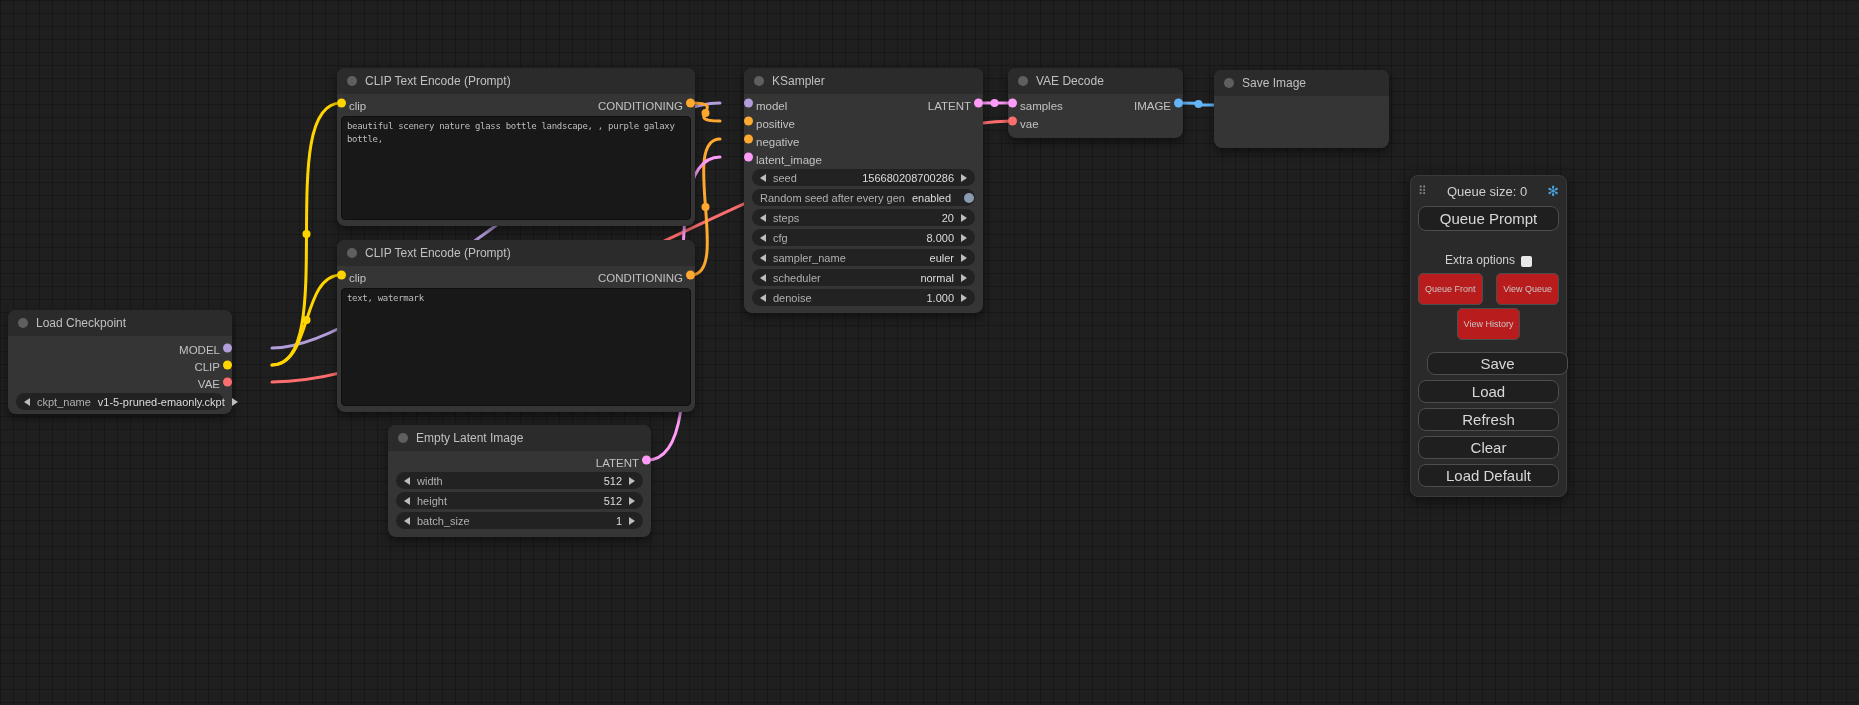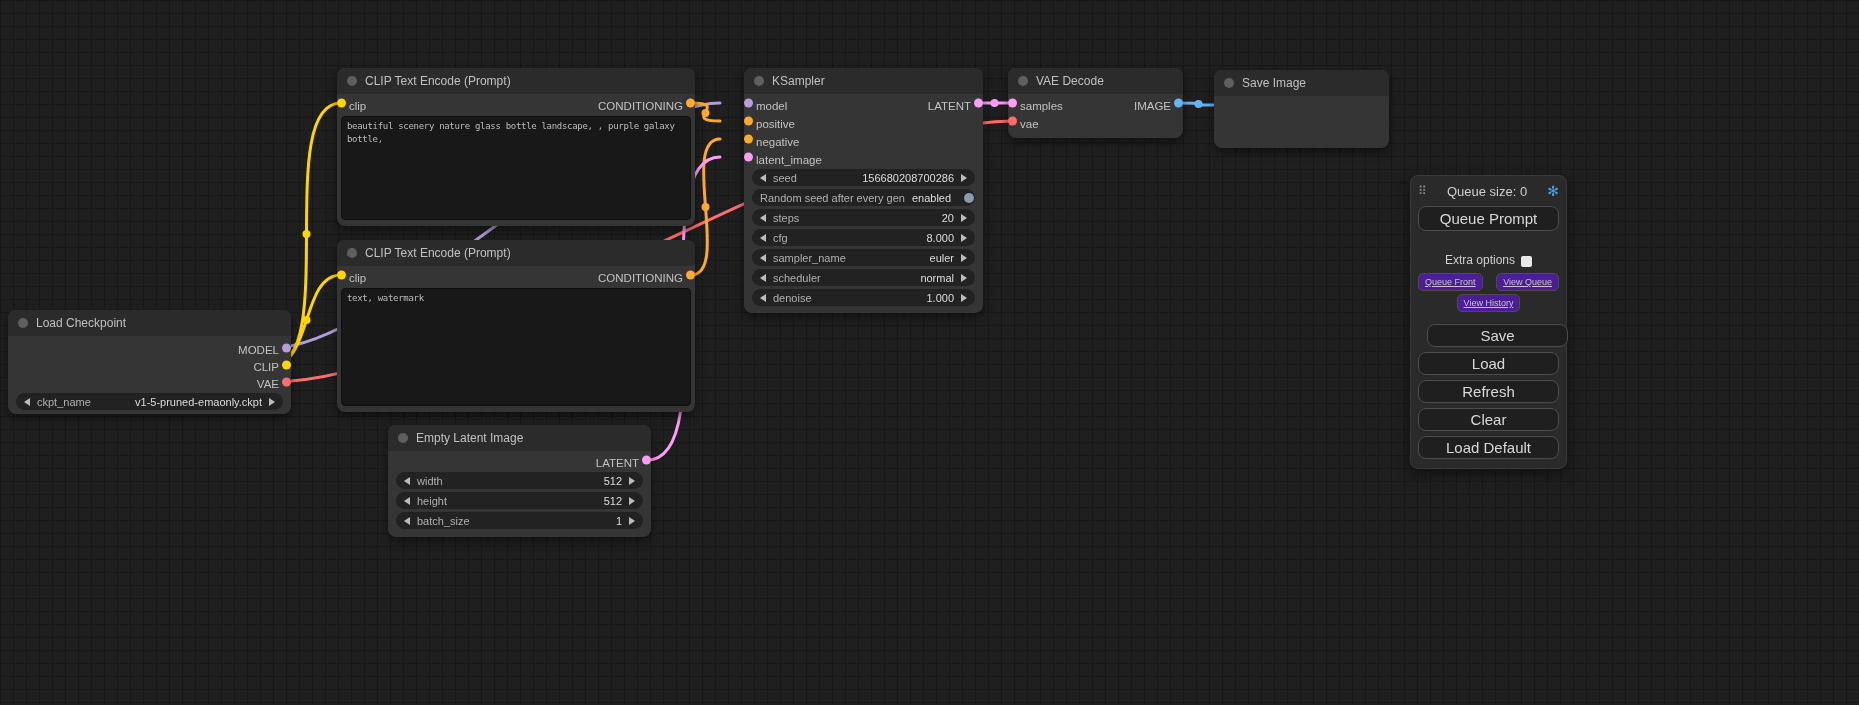--- a/index.html
+++ b/index.html
@@ -68,22 +68,22 @@
     background:#1f1f1f;border:1px solid #4d4d4d;border-radius:8px;
     color:#d8d8d8;font-size:15px;text-align:center;padding:2px 0;
     font-family:"Liberation Sans",sans-serif;cursor:pointer;
   }
   .btn.big{margin-top:4px;padding:3px 0;}
   .extra-row{display:flex;align-items:flex-end;justify-content:center;gap:6px;margin-top:22px;font-size:12px;color:#cfcfcf;}
   .checkbox{width:11px;height:11px;background:#e8e8e8;border-radius:2px;display:inline-block;}
   .small-row{display:flex;justify-content:space-between;margin-top:6px;}
   .center-row{display:flex;justify-content:center;margin-top:3px;}
   .small-btn{
-    background:#4c1d95;border:1px solid #4d4d4d;border-radius:5px;color:#c6c6c6;
-    font-size:9px;padding:3px 6px;font-family:"Liberation Sans",sans-serif;cursor:pointer;text-decoration:underline;
+    background:#b91c1c;border:1px solid #4d4d4d;border-radius:5px;color:#c6c6c6;
+    font-size:9px;padding:10px 6px;font-family:"Liberation Sans",sans-serif;cursor:pointer;
   }
   .gap-top{margin-top:12px;margin-left:9px;}
 </style>
 </head>
 <body>
 
 <div class="canvas">
 
   <svg class="wires" width="1859" height="705">
     <path d="M272,348 C384,348 608,103 720,103" stroke="#B39DDB"></path>
@@ -97,21 +97,21 @@
     <path d="M1179,103 C1219,103 1178,105 1218,105" stroke="#64B5F6"></path>
 
     <circle cx="306.5" cy="234" r="4" fill="#FFD500"></circle>
     <circle cx="306.5" cy="320" r="4" fill="#FFD500"></circle>
     <circle cx="705.5" cy="113" r="4" fill="#FFA931"></circle>
     <circle cx="705.5" cy="207" r="4" fill="#FFA931"></circle>
     <circle cx="994.5" cy="103" r="4" fill="#FF9CF9"></circle>
     <circle cx="1198.5" cy="104" r="4" fill="#64B5F6"></circle>
   </svg>
 
-  <div class="node" style="left:8px;top:310px;width:283px;height:104px">
+  <div class="node" style="left:8px;top:310px;width:224px;height:104px">
     <div class="node-title">
       <span class="collapse-dot"></span>
       <span>Load Checkpoint</span>
     </div>
     <div class="rows pt3">
       <div class="slot-row out-only h17">
         <span class="out-label">MODEL</span>
         <i class="dot out" style="background-color: rgb(179, 157, 219);"></i>
       </div>
       <div class="slot-row out-only h17">

